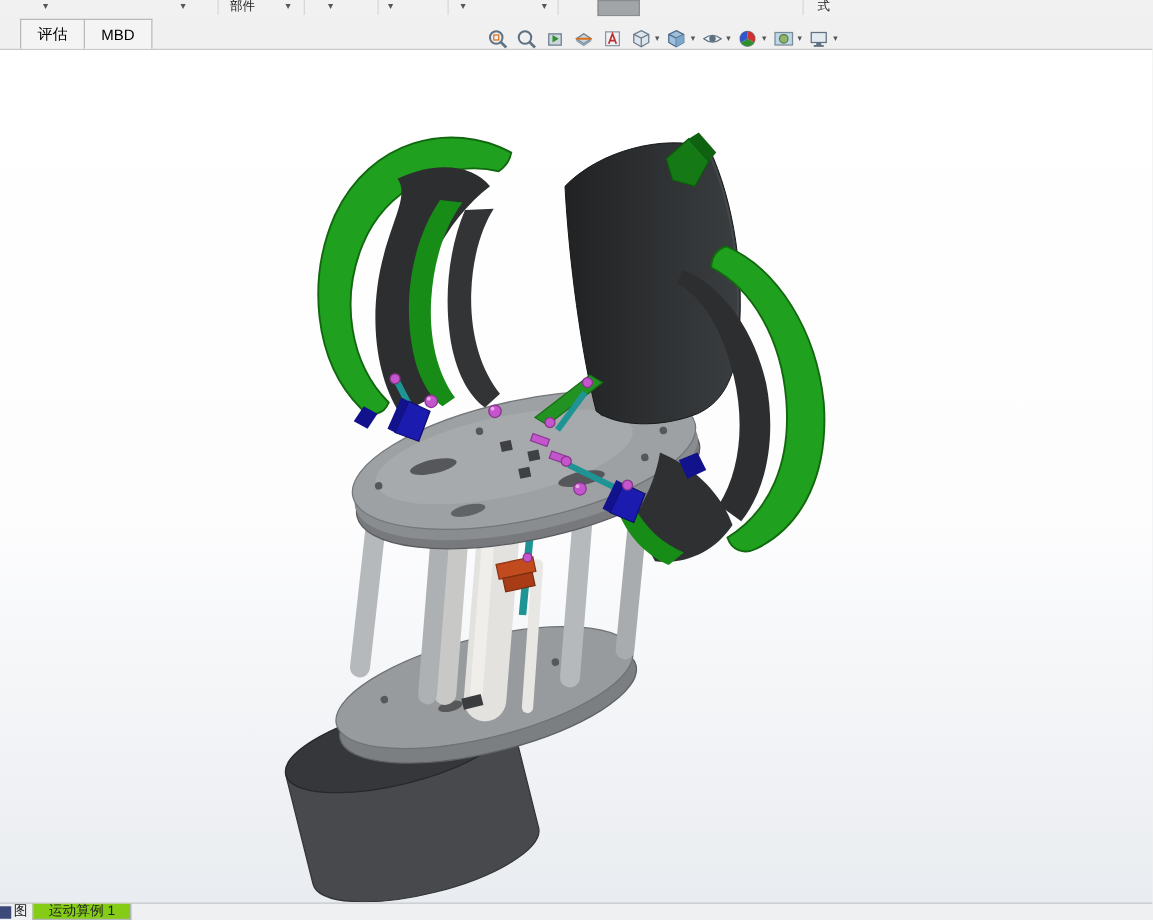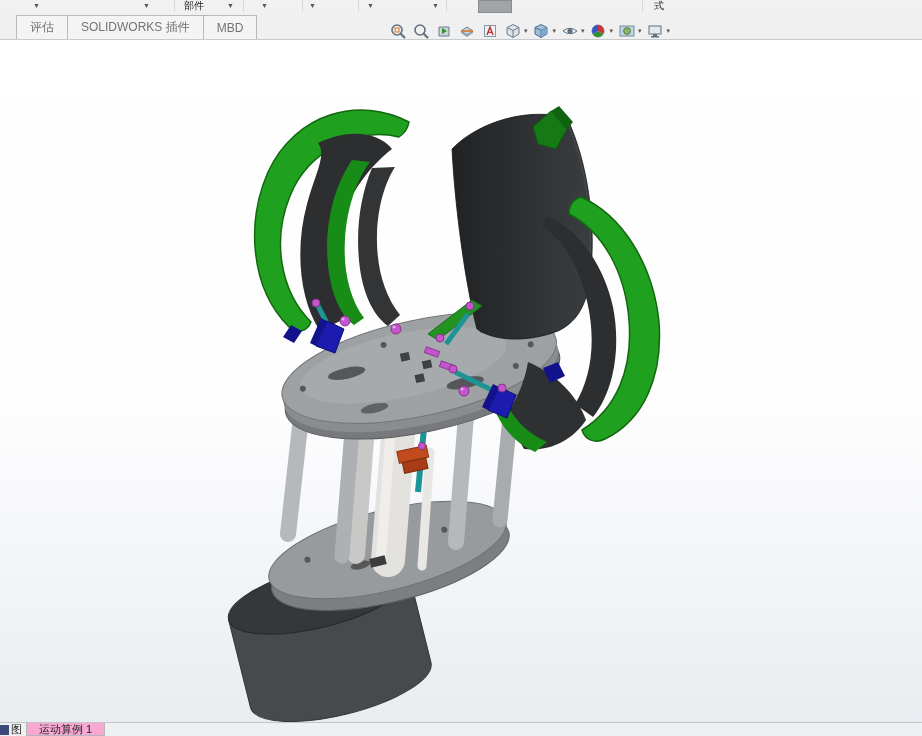--- a/index.html
+++ b/index.html
@@ -9,37 +9,37 @@
   
   .top-strip { position:absolute; top:0; left:0; right:0; height:13px; background:#f1f1f2;padding-left:48px; }
   .caret { position:absolute; top:1px; font-size:7px; color:#555; line-height:10px; }
   .mini-label { position:absolute; top:0; font-size:10px; color:#222; line-height:12px; }
   .sep { position:absolute; top:0; width:1px; height:12px; background:#d8d8d8; }
   .pressed-btn { position:absolute; top:0; height:13px; background:#a2a5a8; border:1px solid #8a8d90; }
 
   
   .tab-strip { position:absolute; top:13px; left:0; right:0; height:27px; background:#f0f0f1; border-bottom:1px solid #c6cacd; }
   .cmd-tabs { position:absolute; left:16px; bottom:0; display:flex; height:24px; }
-  .cmd-tab { border:1px solid #b9b9b9; border-bottom:none; background:#f4f4f4; padding:0 13px; font-size:12px; color:#737373; display:flex; align-items:center; white-space:nowrap; }
+  .cmd-tab { border:1px solid #b9b9b9; border-bottom:none; background:#f4f4f4; padding:0 13px; font-size:12px; color:#000000; display:flex; align-items:center; white-space:nowrap; }
   .cmd-tab + .cmd-tab { border-left:none; }
 
   .hud { position:absolute; top:21px; left:386px; height:20px; display:flex; align-items:center; z-index:5; }
   .hud-btn { width:23px; height:20px; display:flex; align-items:center; justify-content:center; border-radius:2px; }
   .hud-caret { font-size:7px; color:#555; margin:0 2px 0 0; }
 
   
   .viewport { position:absolute; top:40px; left:0; right:0; bottom:14px;
     background:linear-gradient(180deg,#ffffff 0%,#fdfdfe 55%,#e9ecf0 100%); }
   .model-svg { position:absolute; top:0; left:0; }
 
   
   .status-bar { position:absolute; left:0; right:0; bottom:0; height:14px; background:#eef0f1; border-top:1px solid #c3c6c9; display:flex; align-items:stretch; font-size:11px; color:#222; }
   .sb-icon { width:9px; height:10px; background:#3c4a7a; margin:2px 2px 0 0; }
   .sb-partial { line-height:13px; margin-right:4px; overflow:hidden; }
-  .ms-tab { border:1px solid #b5b8ba; border-top:none; background:#f9a8d4; padding:0 12px; line-height:12px; display:flex; align-items:center; white-space:nowrap; }
+  .ms-tab { border:1px solid #b5b8ba; border-top:none; background:#84cc16; padding:0 12px; line-height:12px; display:flex; align-items:center; white-space:nowrap; }
 </style>
 </head>
 <body>
 
 <div class="top-strip">
   <span class="caret" style="left:33px">▼</span>
   <span class="caret" style="left:143px">▼</span>
   <span class="sep" style="left:174px"></span>
   <span class="mini-label" style="left:184px">部件</span>
   <span class="caret" style="left:227px">▼</span>
@@ -52,21 +52,20 @@
   <span class="caret" style="left:432px">▼</span>
   <span class="sep" style="left:446px"></span>
   <span class="pressed-btn" style="left:478px;width:34px"></span>
   <span class="sep" style="left:642px"></span>
   <span class="mini-label" style="left:654px">式</span>
 </div>
 
 <div class="tab-strip">
   <div class="cmd-tabs">
     <div class="cmd-tab">评估</div>
-    <div class="cmd-tab">SOLIDWORKS 插件</div>
     <div class="cmd-tab">MBD</div>
   </div>
 </div>
 
 <div class="hud">
   <div class="hud-btn">
     <svg width="18" height="18">
       <circle cx="8" cy="8" r="5" fill="none" stroke="#5f7181" stroke-width="1.6"></circle>
       <line x1="11.5" y1="11.5" x2="16" y2="16" stroke="#5f7181" stroke-width="2.2"></line>
       <rect x="6" y="6" width="4" height="4" fill="none" stroke="#d9711e" stroke-width="1"></rect>

